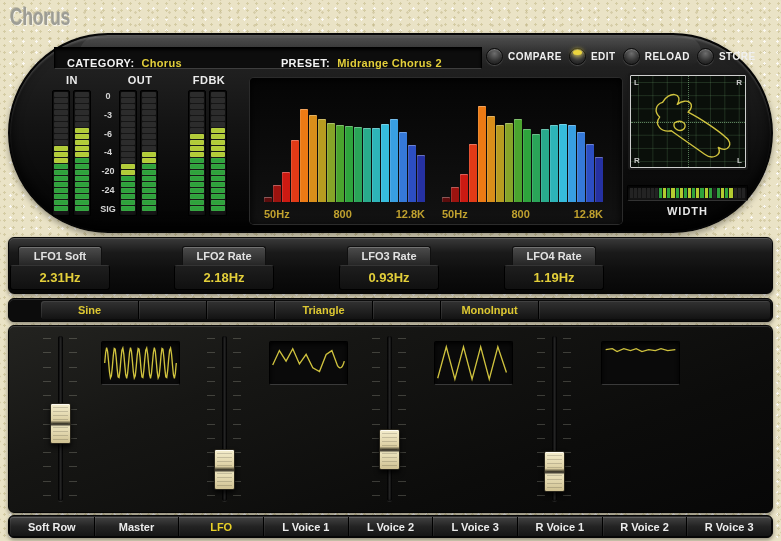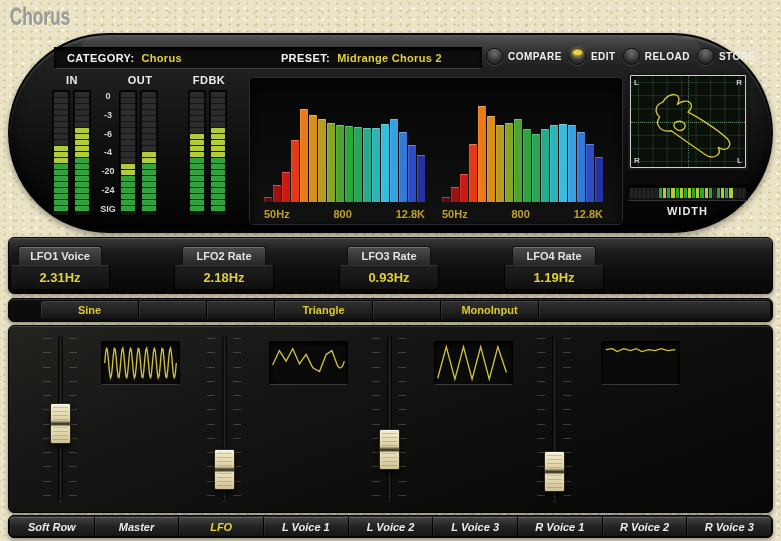--- a/index.html
+++ b/index.html
@@ -40,21 +40,21 @@
   }
   .pill::before{
     content:''; position:absolute; left:70px; right:70px; top:2px; height:30px;
     border-radius:60px; background:linear-gradient(rgba(255,255,255,.09),transparent);
     pointer-events:none;
   }
 
   .preset-bar{
     position:absolute; left:44px; top:12px; width:428px; height:22px;
     background:#0d0d0d; border:1px solid #000; border-bottom-color:#3e3e3e;
-    border-radius:0; display:flex; align-items:center; padding:9px 12px; gap:7px;
+    border-radius:0; display:flex; align-items:flex-start; padding:9px 12px; gap:7px;
     box-shadow: inset 0 2px 3px rgba(0,0,0,.9);
   }
   .plabel{ color:#f2f2f2; font-size:11px; font-weight:bold; letter-spacing:.4px; }
   .plabel.preset{ margin-left:92px; }
   .pvalue{ color:#e3cf3a; font-size:11px; font-weight:bold; letter-spacing:.3px; }
 
   .top-buttons{ position:absolute; left:476px; top:13px; display:flex; align-items:center; gap:7px; }
   .hbtn-wrap{ display:flex; align-items:center; gap:5px; }
   .hbtn{
     position:relative; width:17px; height:17px; border-radius:50%;
@@ -183,21 +183,21 @@
   .fcap::before{ content:''; position:absolute; left:2px; right:2px; top:3px; bottom:3px;
     background:repeating-linear-gradient(180deg, rgba(0,0,0,.16) 0 1px, transparent 1px 4px); }
   .scope{
     position:absolute; top:15px; width:79px; height:44px;
     background:#0a0a0a; border:1px solid #000; border-bottom-color:#3a3a3a;
     border-radius:2px; box-shadow: inset 0 2px 4px rgba(0,0,0,.95);
   }
   .scope svg{ position:absolute; inset:0; width:100%; height:100%; }
 
   
-  .tab-bar{ top:515px; height:23px; display:flex; padding:1px; background:#060606;font-style:italic; }
+  .tab-bar{ top:515px; height:23px; display:flex; padding:1px; background:#060606; }
   .tab{
     flex:1; display:flex; align-items:center; justify-content:center;
     background:linear-gradient(#424242,#232323 50%,#151515);
     border-right:1px solid #000;
     box-shadow: inset 0 1px 0 rgba(255,255,255,.16), inset 1px 0 0 rgba(255,255,255,.05);
     color:#ececec; font-size:11px; font-weight:bold; cursor:default;
   }
   .tab:first-child{ border-radius:3px 0 0 3px; }
   .tab:last-child{ border-right:none; border-radius:0 3px 3px 0; }
   .tab.active{ color:#e8d028; }
@@ -485,21 +485,21 @@
         <div class="wseg"></div>
         <div class="wseg"></div>
         <div class="wseg"></div>
       </div>
     <div class="width-label">WIDTH</div>
 
   </div>
 
   <div class="panel rate-panel" id="rate-panel">
       <div class="rate-cell" style="left: 1px;">
-        <div class="rate-tab">LFO1 Voice</div>
+        <div class="rate-tab">LFO1 Soft</div>
         <div class="rate-value">2.31Hz</div>
       </div>
       <div class="rate-cell" style="left: 165px;">
         <div class="rate-tab">LFO2 Rate</div>
         <div class="rate-value">2.18Hz</div>
       </div>
       <div class="rate-cell" style="left: 330px;">
         <div class="rate-tab">LFO3 Rate</div>
         <div class="rate-value">0.93Hz</div>
       </div>

